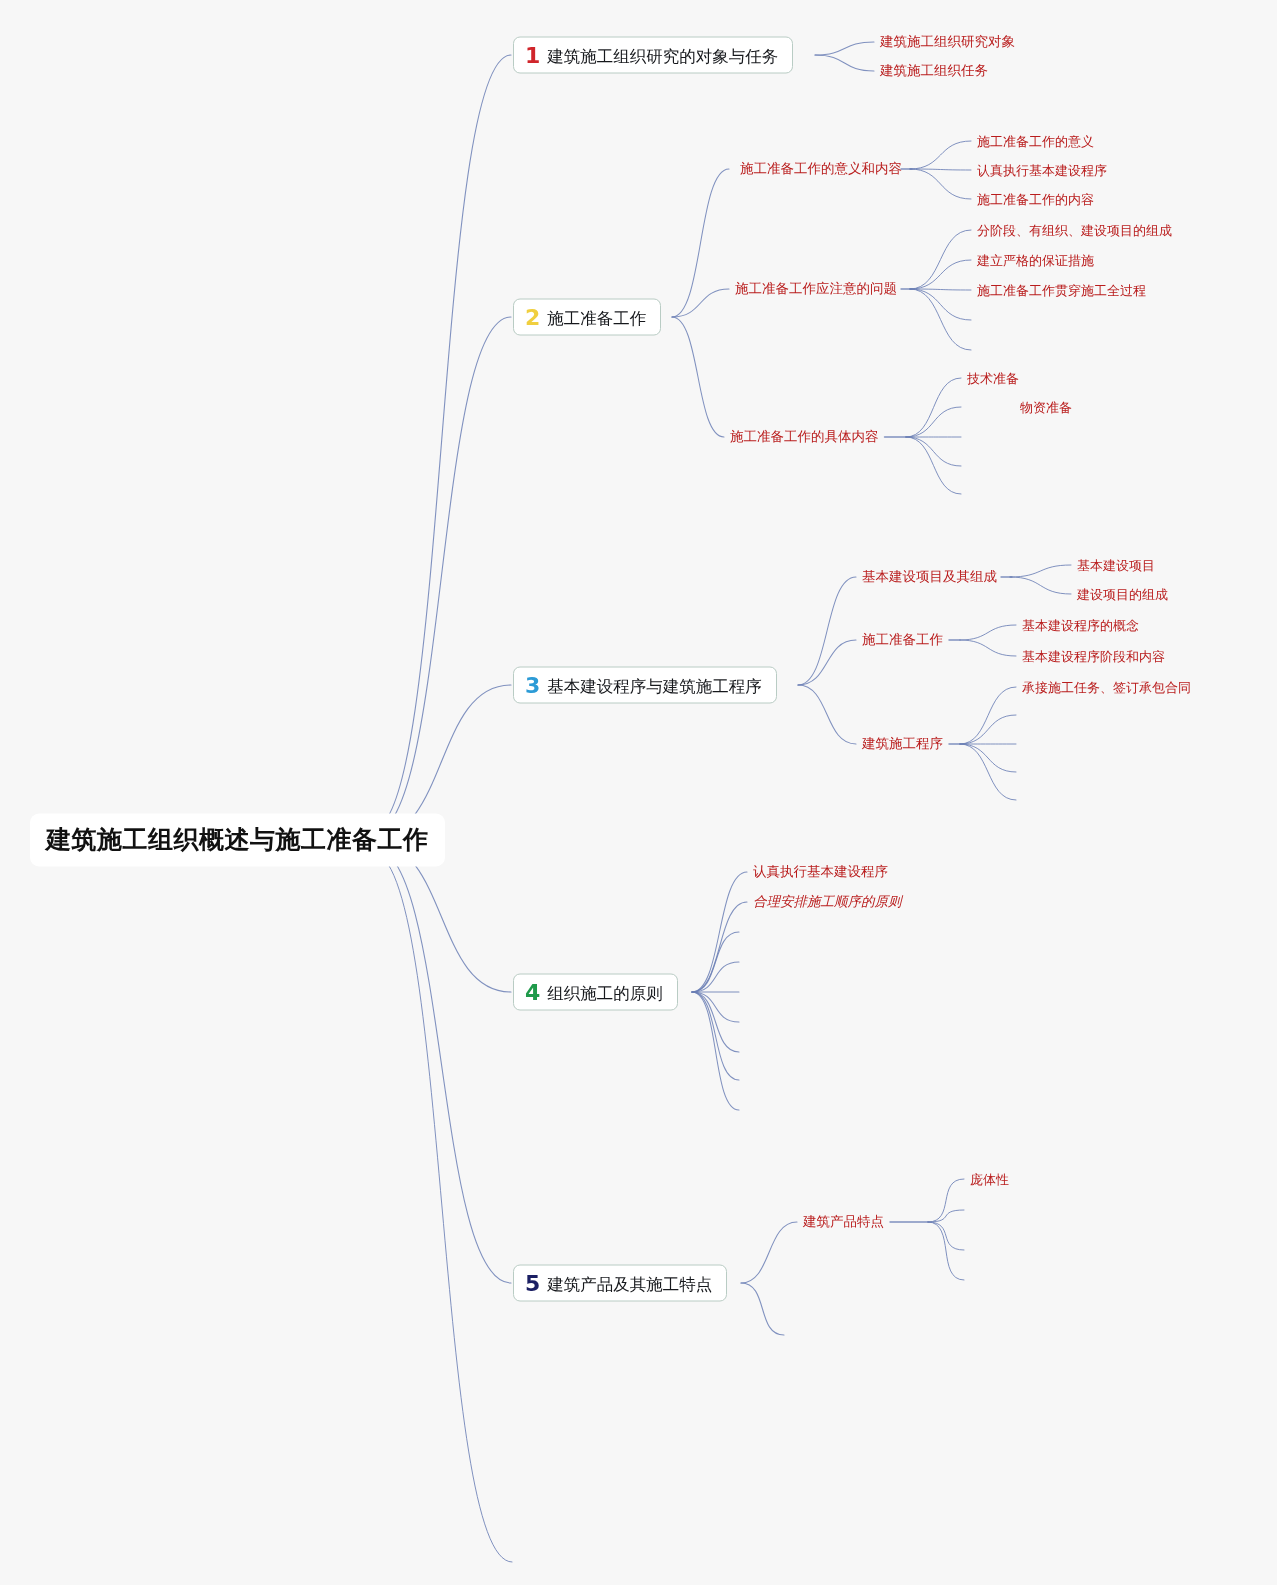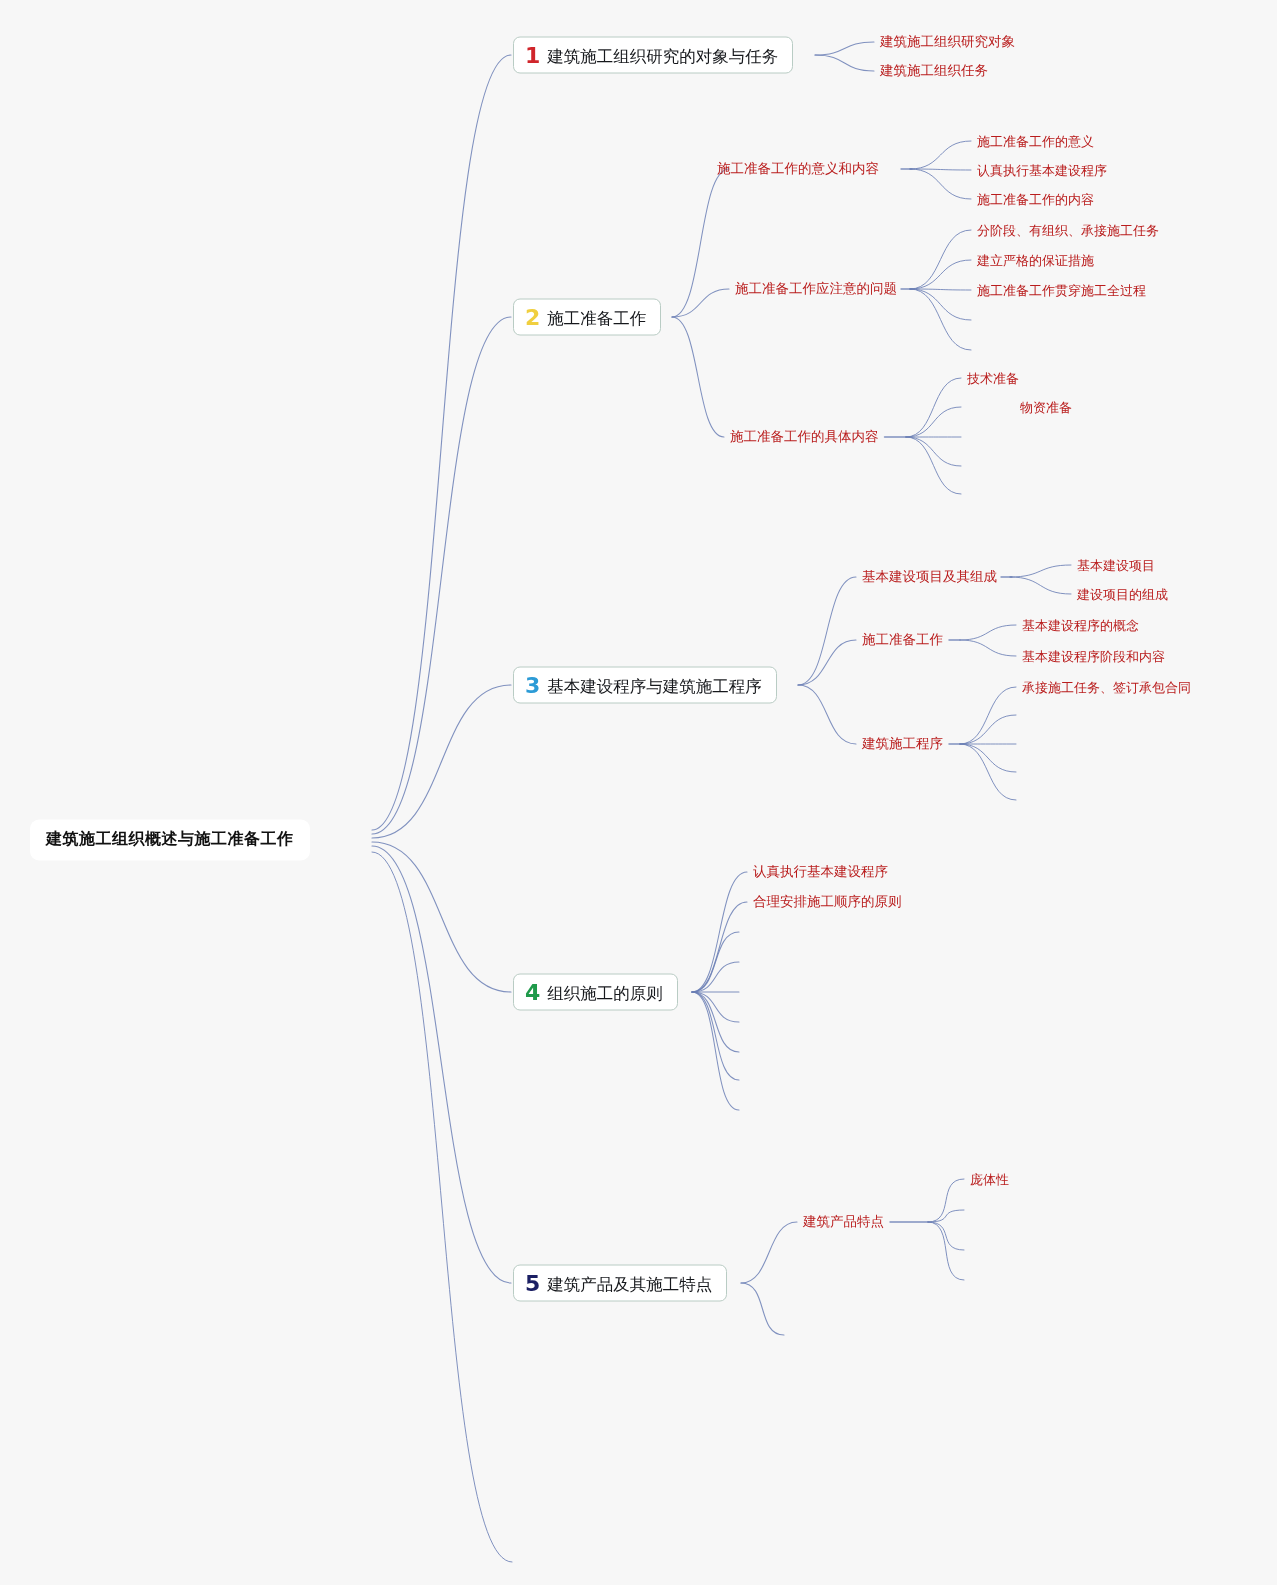--- a/index.html
+++ b/index.html
@@ -26,21 +26,21 @@
     position: absolute;
     white-space: nowrap;
     box-sizing: border-box;
   }
 
   
   .root-node {
     background: #ffffff;
     border-radius: 9px;
     padding: 9px 16px 11px 16px;
-    font-size: 16px;
+    font-size: 25px;
     font-weight: bold;
     color: #111111;
     letter-spacing: 0.5px;
     box-shadow: 0 0 0 0 rgba(0,0,0,0);
     transform: translateY(-50%);
   }
 
   
   .branch-node {
     background: #ffffff;
@@ -142,26 +142,26 @@
       <div class="node branch-node" style="left: 513px; top: 55px;">
         <span class="branch-num" style="color: rgb(208, 37, 43);">1</span>
         <span class="branch-label">建筑施工组织研究的对象与任务</span>
       </div>
       <div class="node leaf-node" style="left: 880px; top: 42px;">建筑施工组织研究对象</div>
       <div class="node leaf-node" style="left: 880px; top: 71px;">建筑施工组织任务</div>
       <div class="node branch-node" style="left: 513px; top: 317px;">
         <span class="branch-num" style="color: rgb(240, 207, 63);">2</span>
         <span class="branch-label">施工准备工作</span>
       </div>
-      <div class="node leaf-node" style="left: 717px; top: 169px; text-align: right;">施工准备工作的意义和内容</div>
+      <div class="node leaf-node" style="left: 740px; top: 169px; text-align: right;">施工准备工作的意义和内容</div>
       <div class="node leaf-node l3" style="left: 977px; top: 141px;">施工准备工作的意义</div>
       <div class="node leaf-node l3" style="left: 977px; top: 170px;">认真执行基本建设程序</div>
       <div class="node leaf-node l3" style="left: 977px; top: 199px;">施工准备工作的内容</div>
       <div class="node leaf-node" style="left: 735px; top: 289px;">施工准备工作应注意的问题</div>
-      <div class="node leaf-node l3" style="left: 977px; top: 230px;">分阶段、有组织、承接施工任务</div>
+      <div class="node leaf-node l3" style="left: 977px; top: 230px;">分阶段、有组织、建设项目的组成</div>
       <div class="node leaf-node l3" style="left: 977px; top: 260px;">建立严格的保证措施</div>
       <div class="node leaf-node l3" style="left: 977px; top: 290px;">施工准备工作贯穿施工全过程</div>
       <div class="node leaf-node" style="left: 730px; top: 437px;">施工准备工作的具体内容</div>
       <div class="node leaf-node l3" style="left: 967px; top: 378px;">技术准备</div>
       <div class="node leaf-node l3" style="left: 1020px; top: 407px;">物资准备</div>
       <div class="node branch-node" style="left: 513px; top: 685px;">
         <span class="branch-num" style="color: rgb(44, 155, 214);">3</span>
         <span class="branch-label">基本建设程序与建筑施工程序</span>
       </div>
       <div class="node leaf-node" style="left: 862px; top: 577px;">基本建设项目及其组成</div>
@@ -170,21 +170,21 @@
       <div class="node leaf-node" style="left: 862px; top: 640px;">施工准备工作</div>
       <div class="node leaf-node l3" style="left: 1022px; top: 625px;">基本建设程序的概念</div>
       <div class="node leaf-node l3" style="left: 1022px; top: 656px;">基本建设程序阶段和内容</div>
       <div class="node leaf-node" style="left: 862px; top: 744px;">建筑施工程序</div>
       <div class="node leaf-node l3" style="left: 1022px; top: 687px;">承接施工任务、签订承包合同</div>
       <div class="node branch-node" style="left: 513px; top: 992px;">
         <span class="branch-num" style="color: rgb(31, 154, 74);">4</span>
         <span class="branch-label">组织施工的原则</span>
       </div>
       <div class="node leaf-node" style="left: 753px; top: 872px;">认真执行基本建设程序</div>
-      <div class="node leaf-node" style="left: 753px; top: 902px;">合理安排施工顺序的原则</div>
+      <div class="node leaf-node" style="left: 753px; top: 902px; font-style: italic;">合理安排施工顺序的原则</div>
       <div class="node branch-node" style="left: 513px; top: 1283px;">
         <span class="branch-num" style="color: rgb(27, 31, 99);">5</span>
         <span class="branch-label">建筑产品及其施工特点</span>
       </div>
       <div class="node leaf-node" style="left: 803px; top: 1222px;">建筑产品特点</div>
       <div class="node leaf-node l3" style="left: 970px; top: 1179px;">庞体性</div>
     </div>
 </div>
 
 </body></html>

